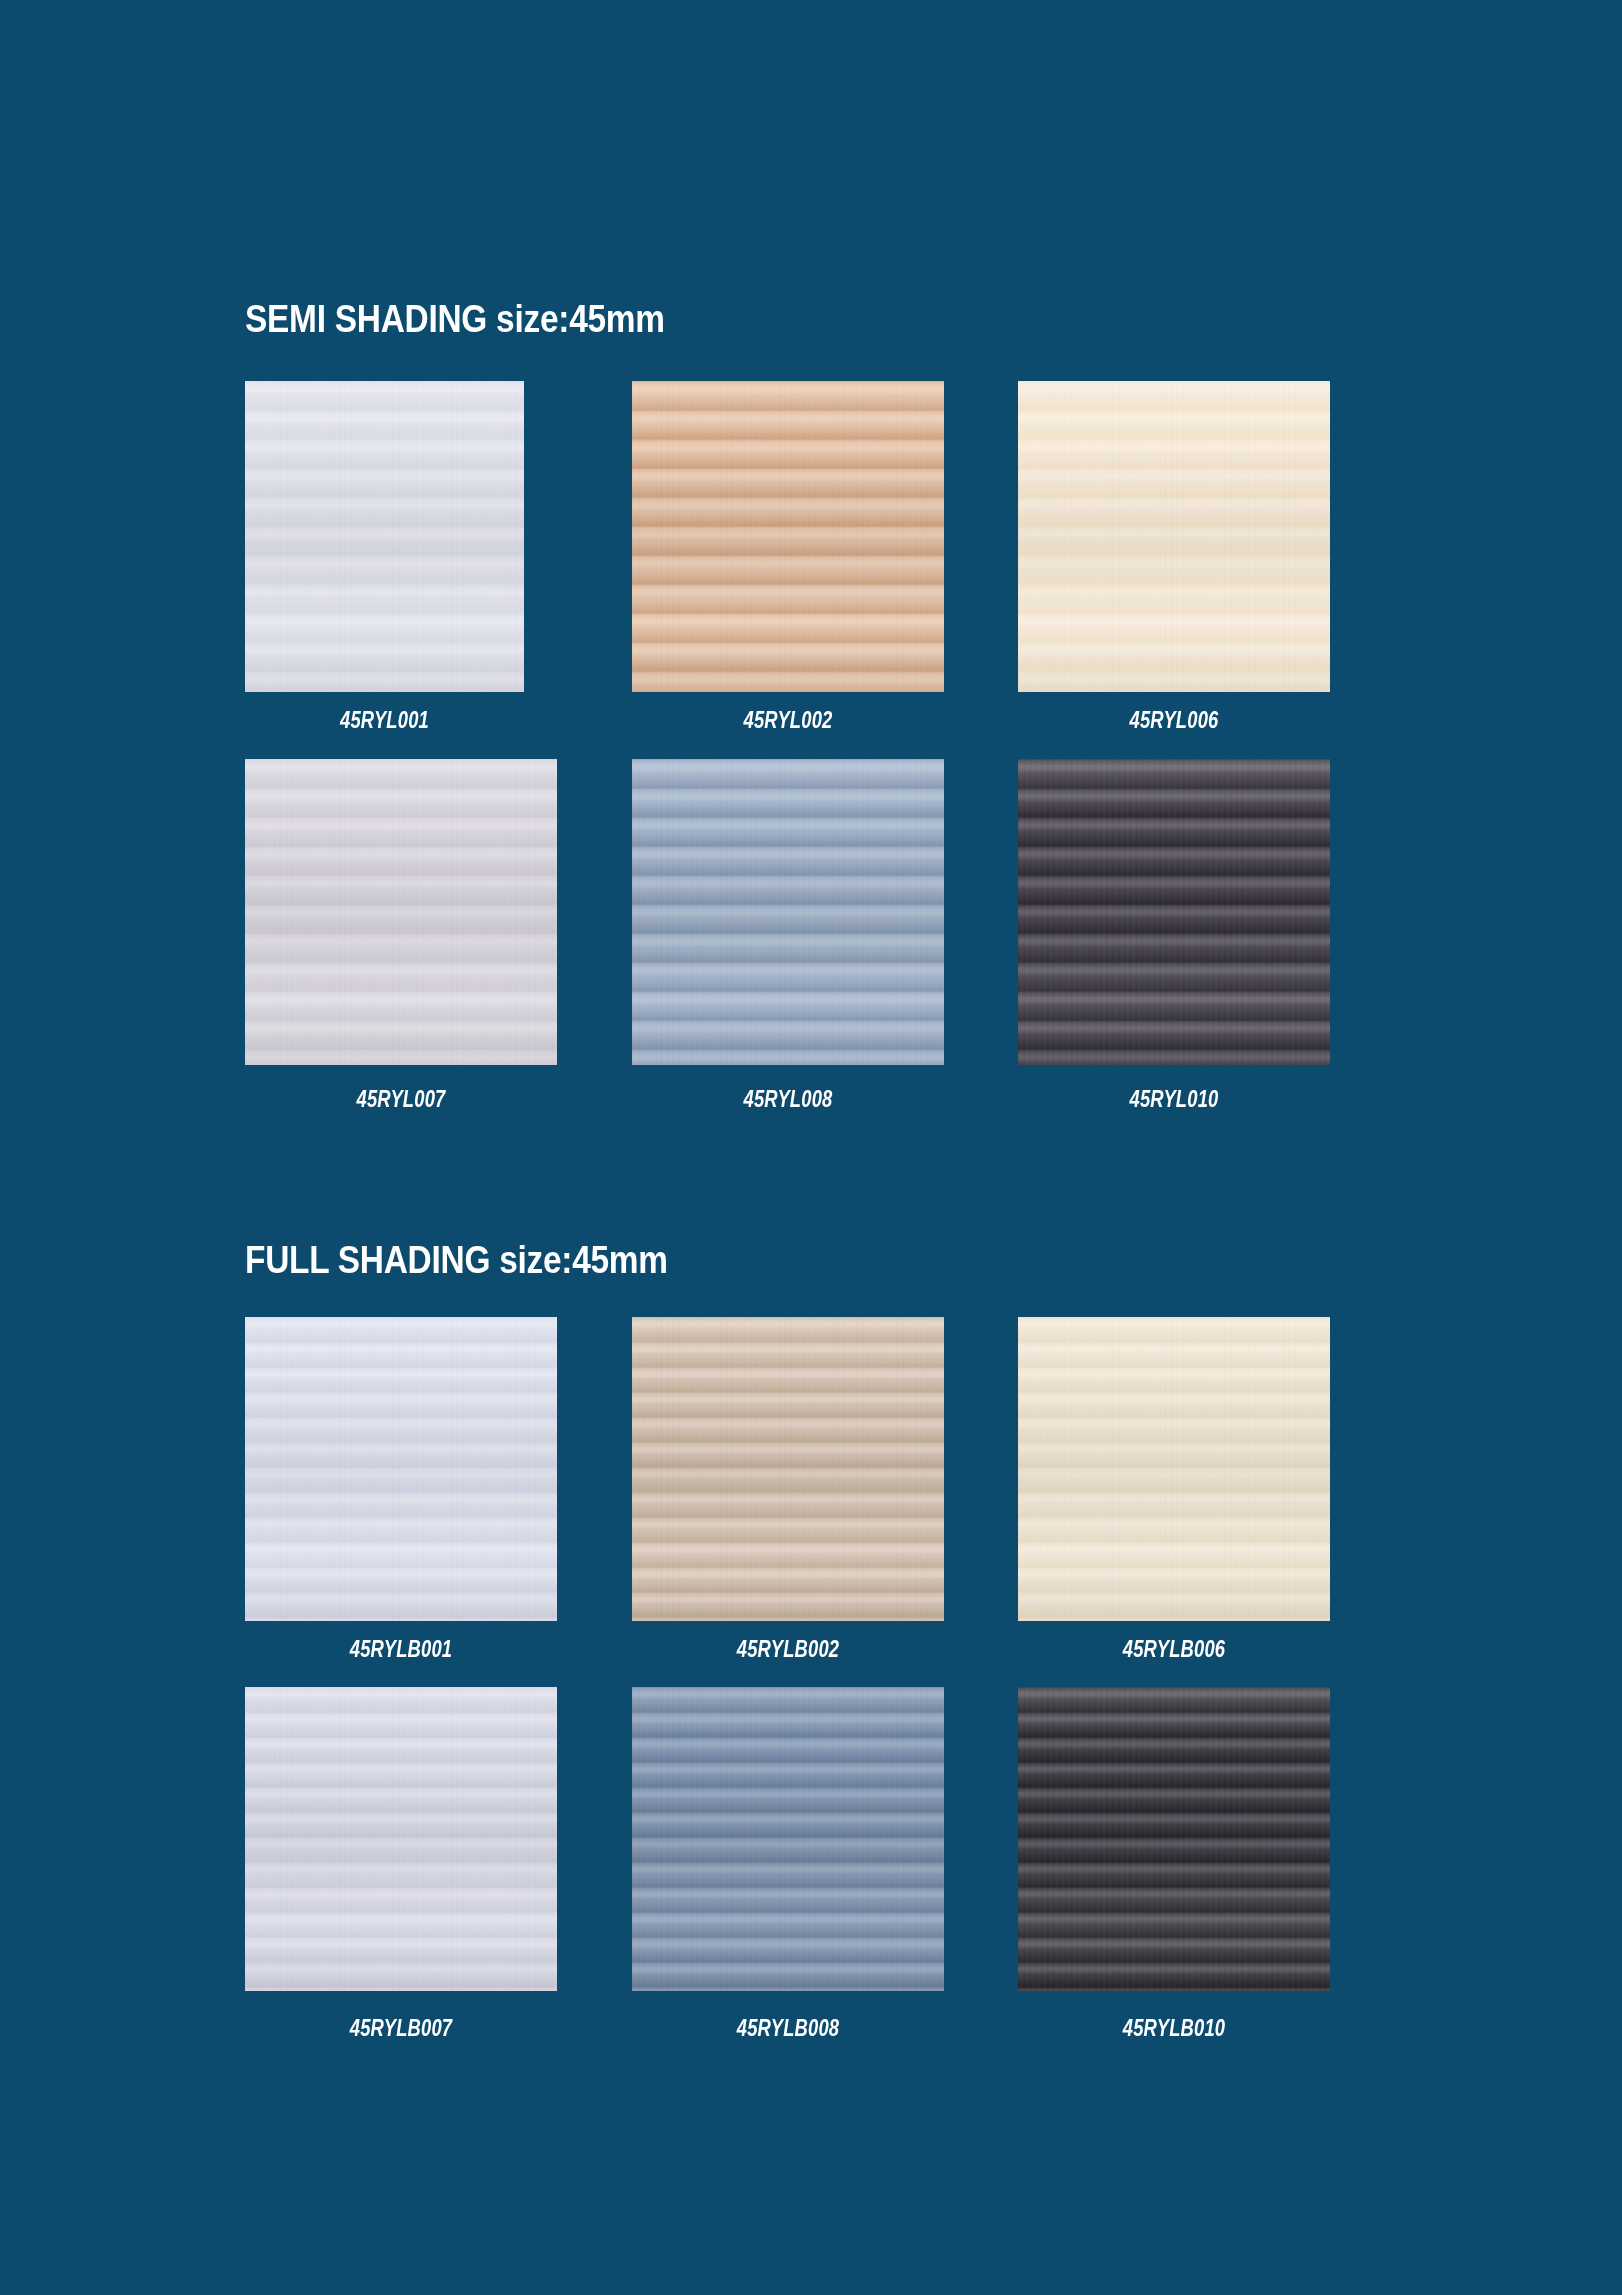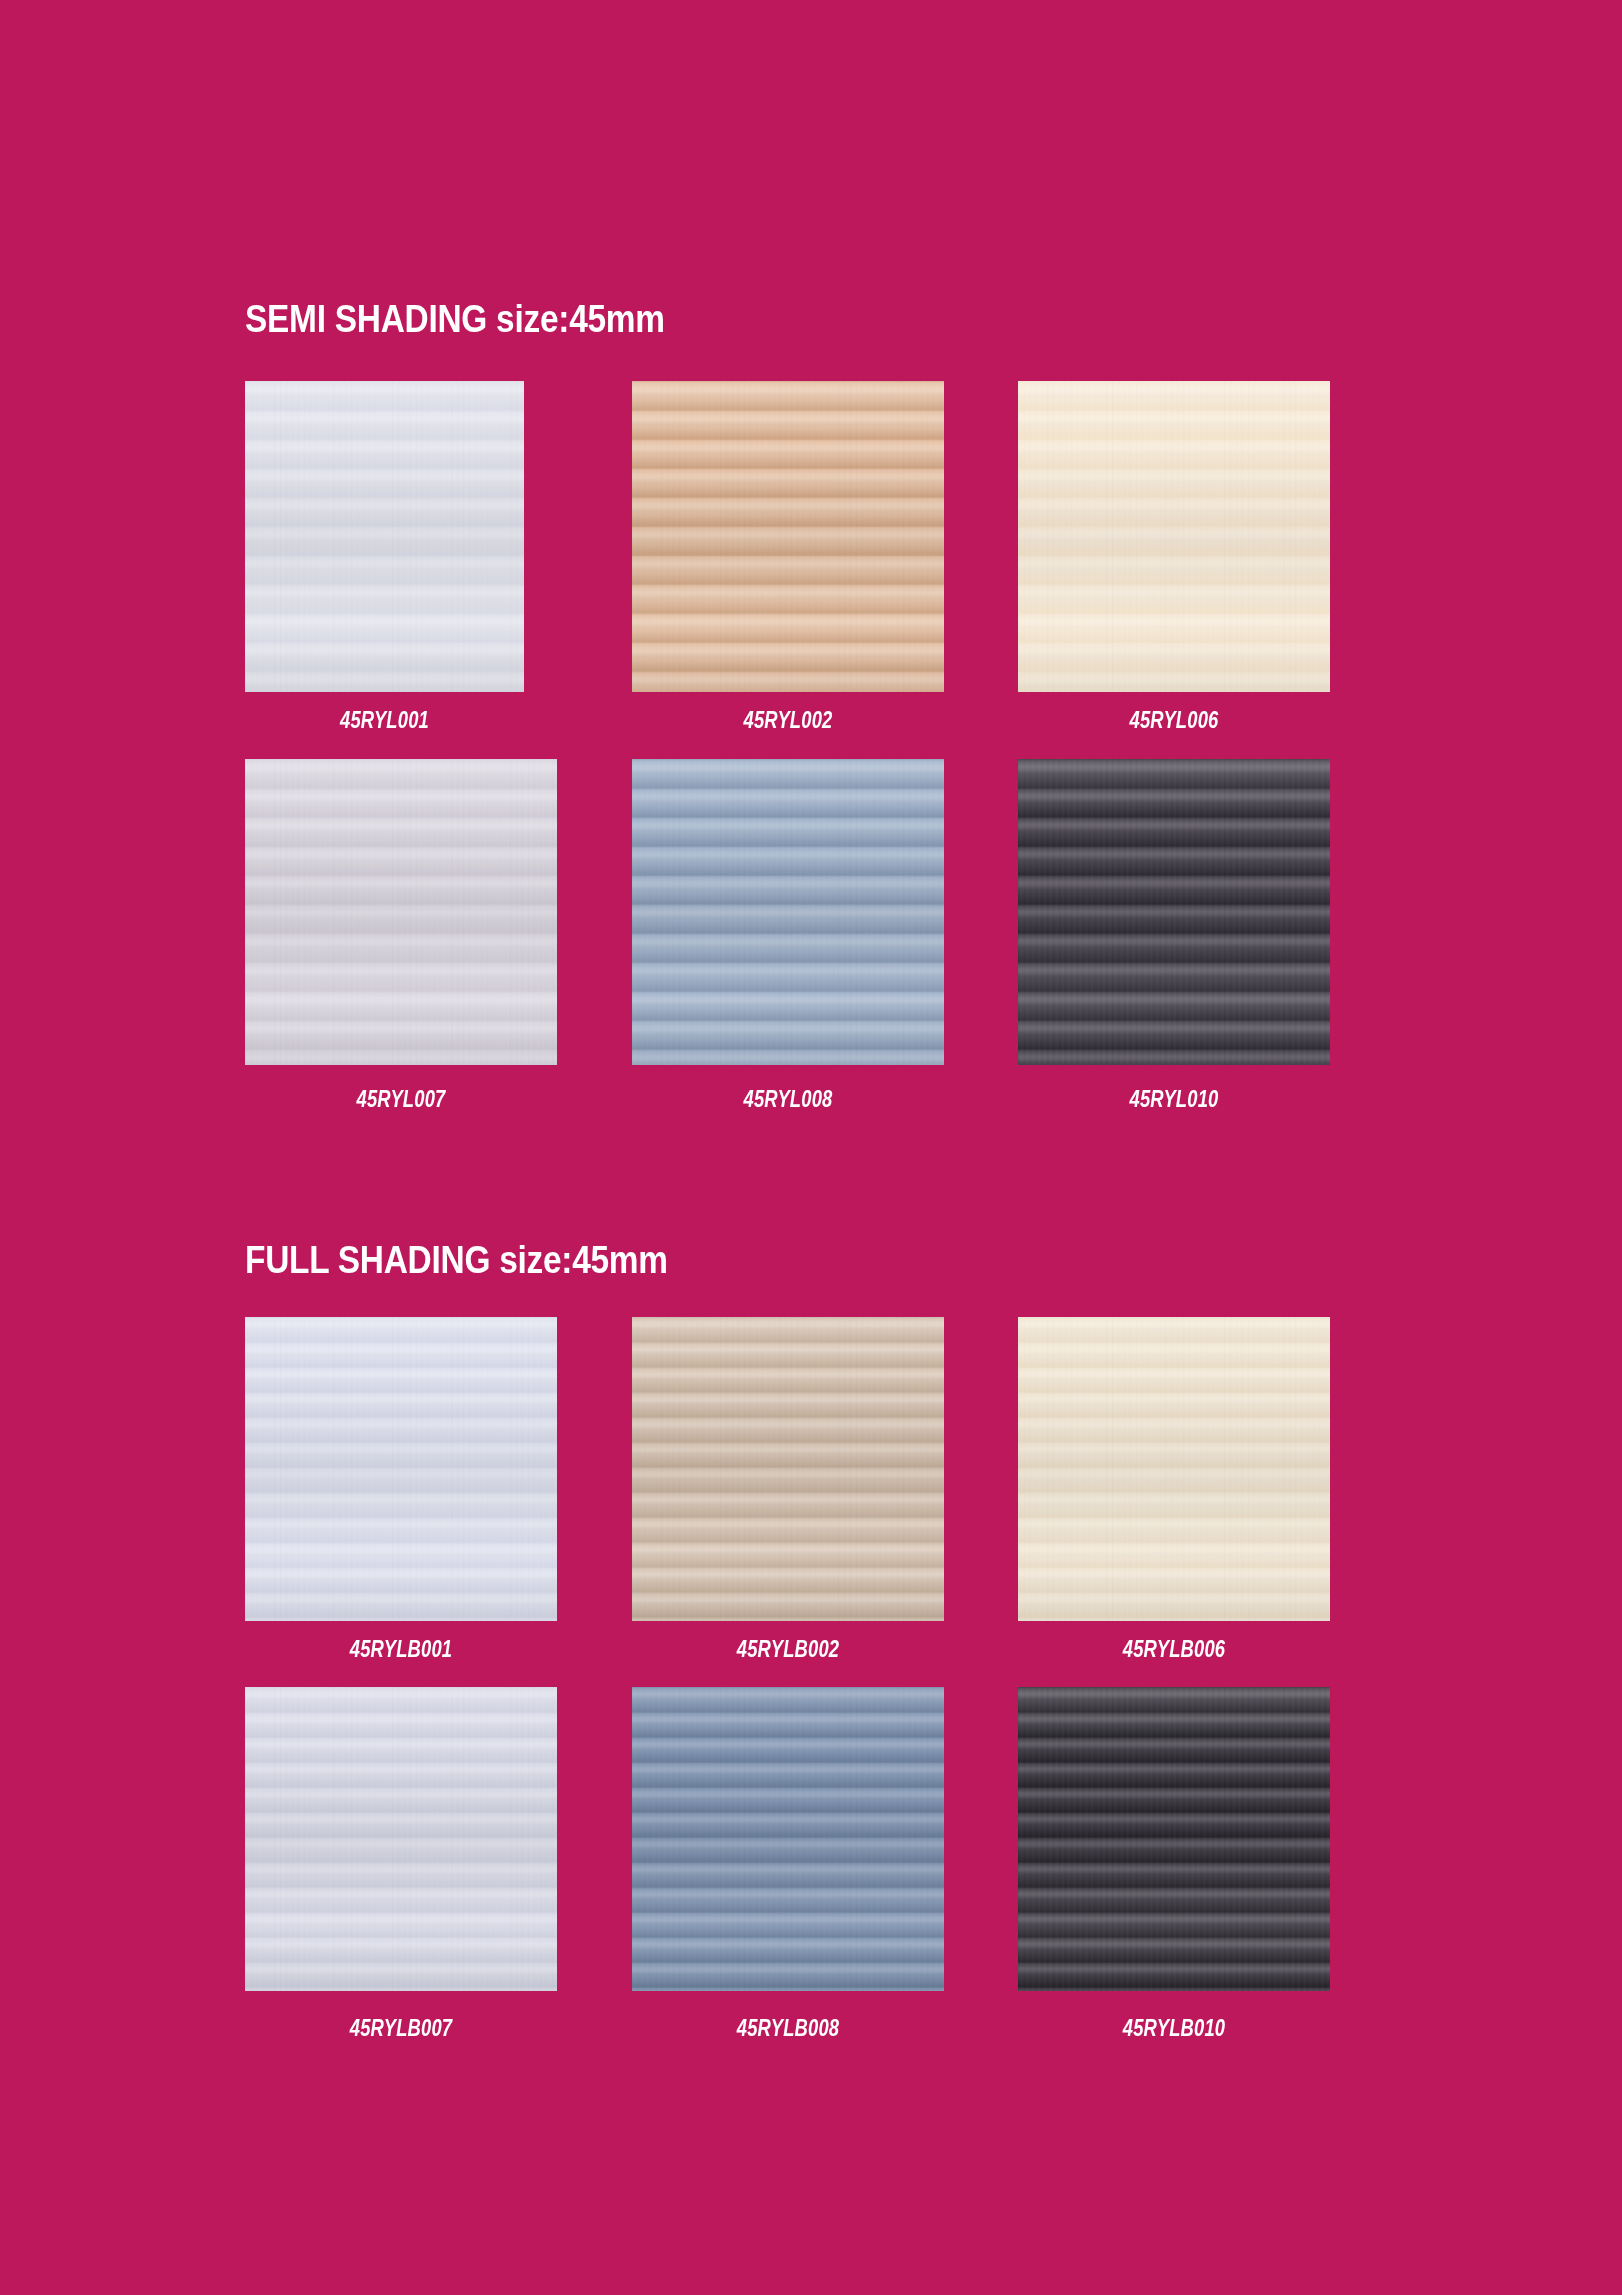--- a/index.html
+++ b/index.html
@@ -13,21 +13,21 @@
     height: 2295px;
     position: relative;
     overflow: hidden;
     font-family: "Liberation Sans", sans-serif;
     -webkit-font-smoothing: antialiased;
   }
 
   .page {
     position: absolute;
     inset: 0;
-    background: #be185d;
+    background: #0c4a6e;
   }
 
   
   .section-heading {
     position: absolute;
     left: 245px;
     color: #ffffff;
     font-family: "Liberation Sans", sans-serif;
     font-weight: bold;
     font-size: 38px;

